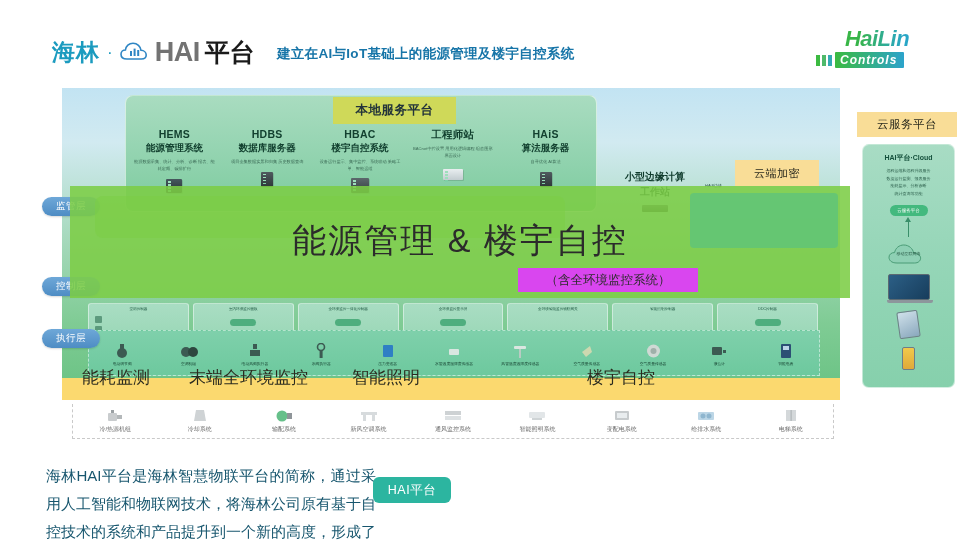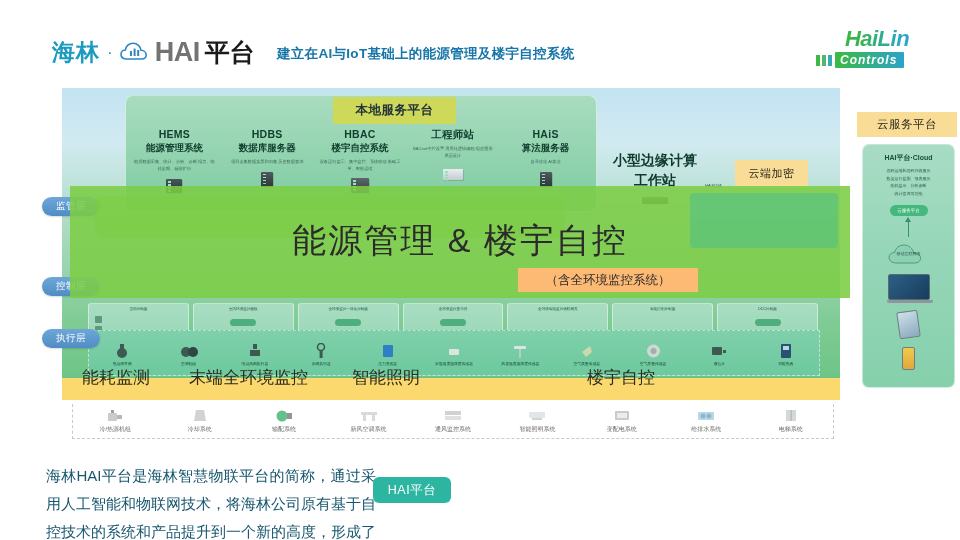--- a/index.html
+++ b/index.html
@@ -54,26 +54,26 @@
   .srv{width:12px;height:15px;background:linear-gradient(180deg,#4f5b5f,#2d3638);border-radius:1px;
     position:relative;box-shadow:1px 1px 0 rgba(0,0,0,.12);}
   .srv:after{content:"";position:absolute;left:2px;top:2px;width:3px;height:1.5px;background:#9cdfbb;
     box-shadow:0 3px 0 #9cdfbb,0 6px 0 #9cdfbb,0 9px 0 #7fd0a6;}
   .srv.w{width:18px;background:linear-gradient(180deg,#5c686c,#333d3f);}
   .srv.flat{width:20px;height:11px;background:linear-gradient(180deg,#e9eef0,#c2ccd0);}
   .srv.chart{width:16px;height:14px;background:linear-gradient(180deg,#46585e,#263134);}
 
   
   .edge{position:absolute;left:609px;top:150px;width:92px;text-align:center;color:#0f3b2c;}
-  .edge-t{font-size:14px;font-weight:bold;line-height:1.45;}
+  .edge-t{font-size:10px;font-weight:bold;line-height:1.45;margin-top:20px;}
   .edge-box{margin:6px auto 0;width:26px;height:7px;background:linear-gradient(180deg,#5a666a,#2f393b);
     border-radius:1px;}
   .hais-lbl{position:absolute;left:705px;top:183px;font-size:4px;color:#2d5a47;}
 
-  .badge-cloudenc{position:absolute;left:735px;top:160px;width:73px;height:26px;
+  .badge-cloudenc{position:absolute;left:735px;top:160px;width:84px;height:26px;
     background:#f9dd97;display:flex;align-items:center;justify-content:center;
     font-size:11px;color:#2b2b1f;letter-spacing:.5px;}
 
   
   .badge-cloudsvc{position:absolute;left:857px;top:112px;width:100px;height:25px;
     background:#f9dd97;display:flex;align-items:center;justify-content:center;
     font-size:11.5px;color:#2b2b1f;letter-spacing:.5px;}
   .cloudcol{position:absolute;left:862px;top:144px;width:91px;height:242px;border-radius:7px;
     background:linear-gradient(180deg,#a8dcc4 0%,#96d6b8 45%,#86d0ac 100%);
     border:1px solid rgba(255,255,255,.5);}
@@ -126,21 +126,21 @@
   .ex-item{flex:1;text-align:center;}
   .ex-ic{height:18px;display:flex;align-items:flex-end;justify-content:center;}
   .ex-lb{font-size:3.8px;color:#15402f;margin-top:2px;}
 
   
   .overlay{position:absolute;left:70px;top:186px;width:780px;height:112px;
     background:rgba(124,205,70,.88);}
   .ov-title{position:absolute;left:70px;top:218px;width:780px;text-align:center;
     font-size:34px;color:#2b2b2b;letter-spacing:2px;}
   .ov-sub{position:absolute;left:518px;top:268px;width:180px;height:24px;
-    background:#fdba74;display:flex;align-items:center;justify-content:center;
+    background:#d946ef;display:flex;align-items:center;justify-content:center;
     font-size:12.5px;color:#2b2b2b;}
   .ov-r1{position:absolute;left:690px;top:193px;width:148px;height:55px;
     background:rgba(96,196,120,.85);border-radius:4px;}
   .ov-r2{position:absolute;left:95px;top:196px;width:470px;height:42px;
     background:rgba(124,205,70,.55);border-radius:8px;}
 
   
   .obar{position:absolute;left:62px;top:378px;width:778px;height:22px;background:#fbd96f;}
   .ob-lbl{position:absolute;top:366px;font-size:17px;color:#2b2b1f;white-space:nowrap;margin-left:6px;}
 

